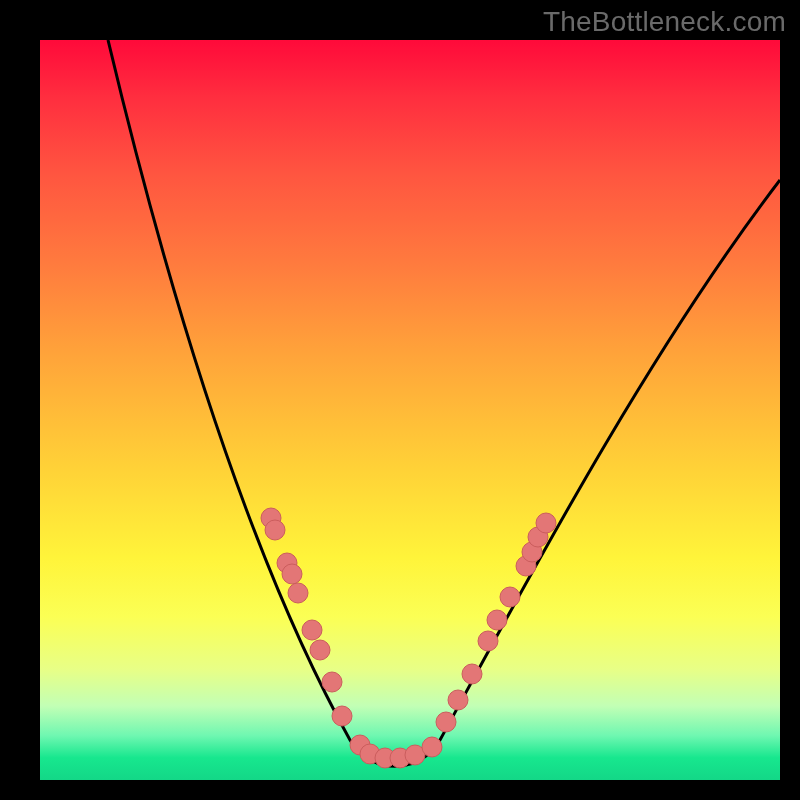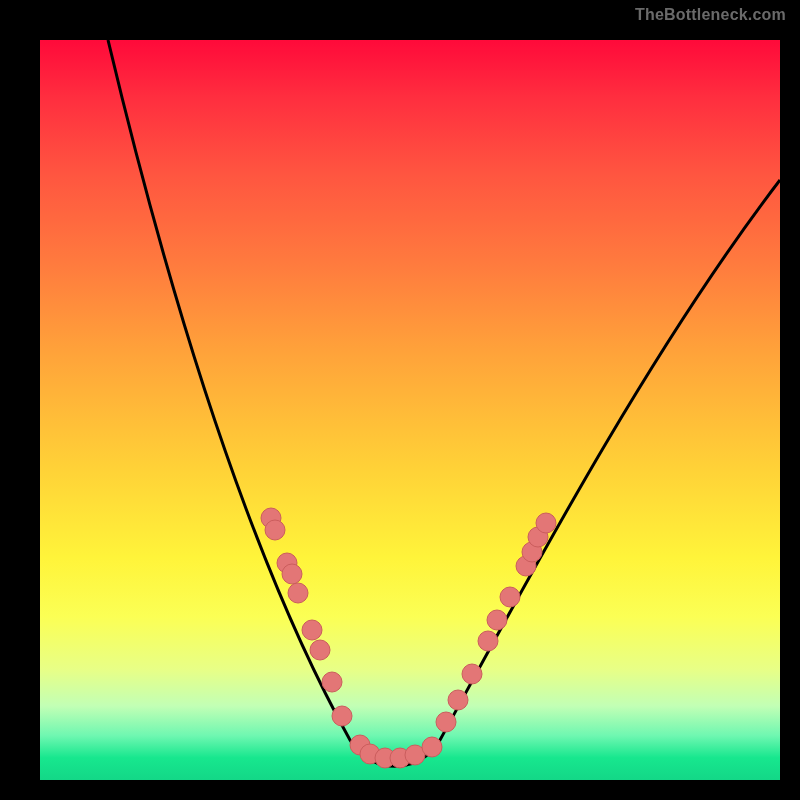--- a/index.html
+++ b/index.html
@@ -40,22 +40,22 @@
       #6ff7b1 94%,
       #17e78e 97%,
       #13d787 100%
     );
   }
   .watermark {
     position: absolute;
     top: 6px;
     right: 14px;
     color: #6a6a6a;
-    font-size: 16px;
-    font-weight: 700;
+    font-size: 28px;
+    font-weight: 400;
     letter-spacing: 0.2px;
     user-select: none;
   }
   svg.curve {
     position: absolute;
     left: 0;
     top: 0;
     width: 740px;
     height: 740px;
   }

